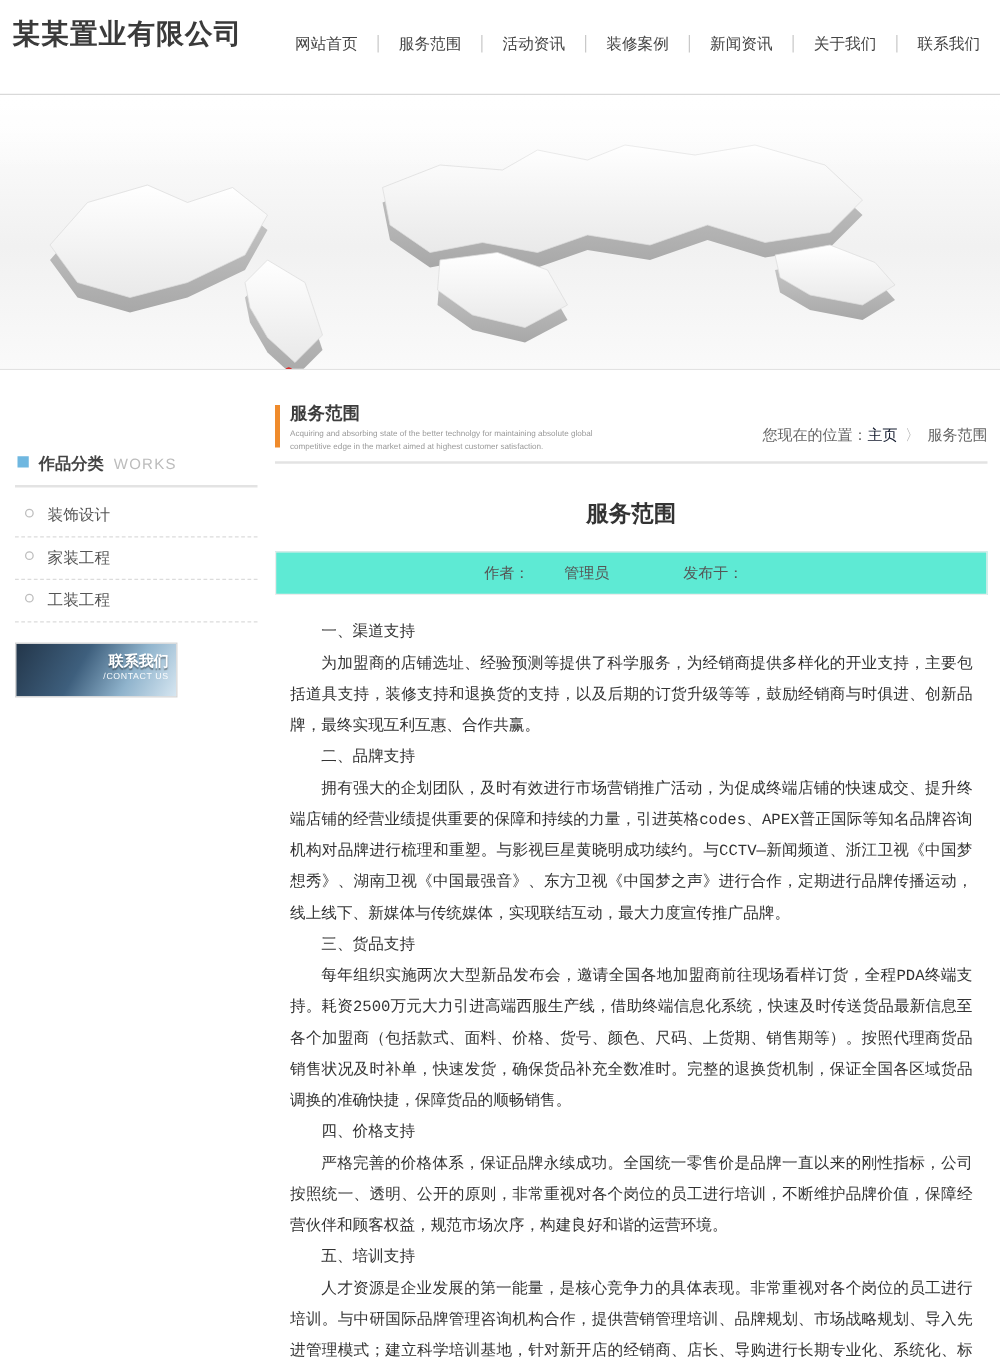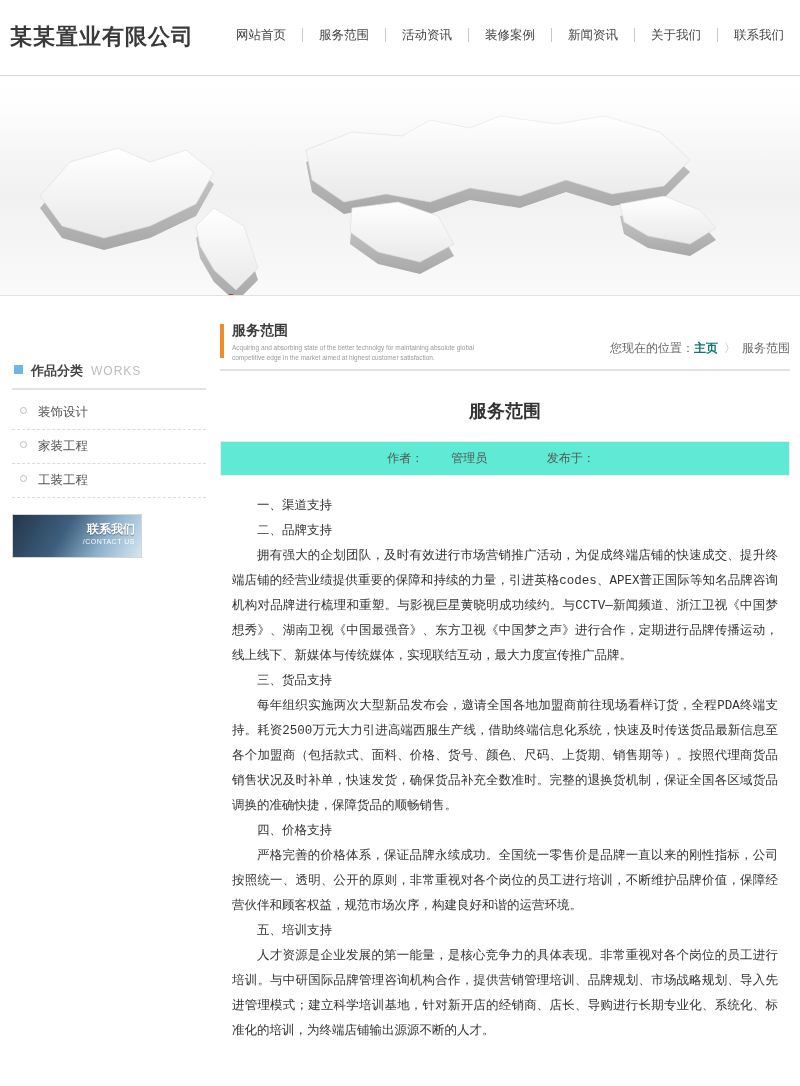--- a/index.html
+++ b/index.html
@@ -14,21 +14,21 @@
 
   
   .header {
     position: relative;
     height: 76px;
     border-bottom: 1px solid #d9d9d9;
     background: #fff;
   }
   .logo {
     position: absolute;
-    left: 10px; top: 22px;
+    left: 10px; top: 12px;
     font-size: 22px;
     font-weight: bold;
     color: #3a3a3a;
     letter-spacing: 1px;
   }
   .nav {
     position: absolute;
     right: 6px; top: 28px;
     display: flex;
     align-items: center;
@@ -117,21 +117,21 @@
     justify-content: space-between;
     border-bottom: 2px solid #e3e3e3;
     padding-bottom: 6px;
   }
   .main-head-left { display: flex; gap: 8px; }
   .main-head-left .bar { width: 4px; height: 34px; background: #ef8b2c; margin-top: 2px; }
   .mh-cn { font-size: 14px; color: #3d3d3d; font-weight: bold; }
   .mh-en { font-size: 6.5px; color: #9a9a9a; line-height: 1.5; margin-top: 3px; max-width: 260px; }
 
   .crumb { font-size: 12px; color: #666; padding-top: 18px; white-space: nowrap; }
-  .crumb a { color: #0f766e; text-decoration: none; font-weight: bold; }
+  .crumb a { color: #0f172a; text-decoration: none; }
   .crumb .sep { color: #aaa; padding: 0 6px; }
 
   .art-title {
     text-align: center;
     font-size: 18px;
     font-weight: bold;
     color: #333;
     margin: 28px 0 18px 0;
   }
   .art-meta {
@@ -264,20 +264,21 @@
 
       <div class="art-title">服务范围</div>
 
       <div class="art-meta">
         <span><span>作者：</span><span>管理员</span></span>
         <span><span>发布于：</span><span></span></span>
       </div>
 
       <div class="art-body">
         <p>一、渠道支持</p>
+        <p>为加盟商的店铺选址、经验预测等提供了科学服务，为经销商提供多样化的开业支持，主要包括道具支持，装修支持和退换货的支持，以及后期的订货升级等等，鼓励经销商与时俱进、创新品牌，最终实现互利互惠、合作共赢。</p>
         <p>二、品牌支持</p>
         <p>拥有强大的企划团队，及时有效进行市场营销推广活动，为促成终端店铺的快速成交、提升终端店铺的经营业绩提供重要的保障和持续的力量，引进英格codes、APEX普正国际等知名品牌咨询机构对品牌进行梳理和重塑。与影视巨星黄晓明成功续约。与CCTV—新闻频道、浙江卫视《中国梦想秀》、湖南卫视《中国最强音》、东方卫视《中国梦之声》进行合作，定期进行品牌传播运动，线上线下、新媒体与传统媒体，实现联结互动，最大力度宣传推广品牌。</p>
         <p>三、货品支持</p>
         <p>每年组织实施两次大型新品发布会，邀请全国各地加盟商前往现场看样订货，全程PDA终端支持。耗资2500万元大力引进高端西服生产线，借助终端信息化系统，快速及时传送货品最新信息至各个加盟商（包括款式、面料、价格、货号、颜色、尺码、上货期、销售期等）。按照代理商货品销售状况及时补单，快速发货，确保货品补充全数准时。完整的退换货机制，保证全国各区域货品调换的准确快捷，保障货品的顺畅销售。</p>
         <p>四、价格支持</p>
         <p>严格完善的价格体系，保证品牌永续成功。全国统一零售价是品牌一直以来的刚性指标，公司按照统一、透明、公开的原则，非常重视对各个岗位的员工进行培训，不断维护品牌价值，保障经营伙伴和顾客权益，规范市场次序，构建良好和谐的运营环境。</p>
         <p>五、培训支持</p>
         <p>人才资源是企业发展的第一能量，是核心竞争力的具体表现。非常重视对各个岗位的员工进行培训。与中研国际品牌管理咨询机构合作，提供营销管理培训、品牌规划、市场战略规划、导入先进管理模式；建立科学培训基地，针对新开店的经销商、店长、导购进行长期专业化、系统化、标准化的培训，为终端店铺输出源源不断的人才。</p>
 
       </div>

